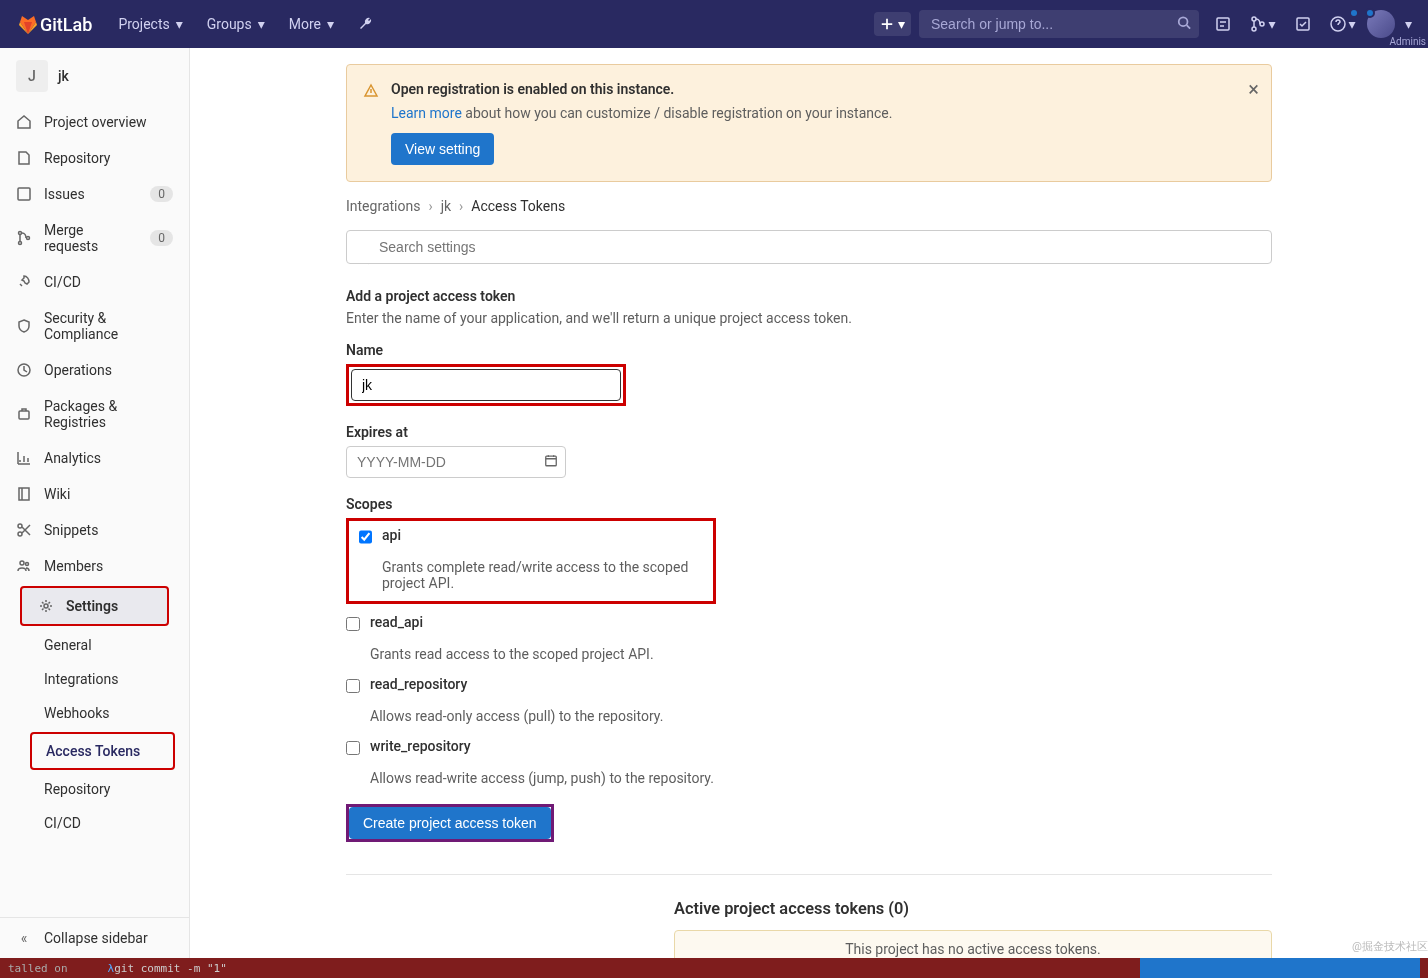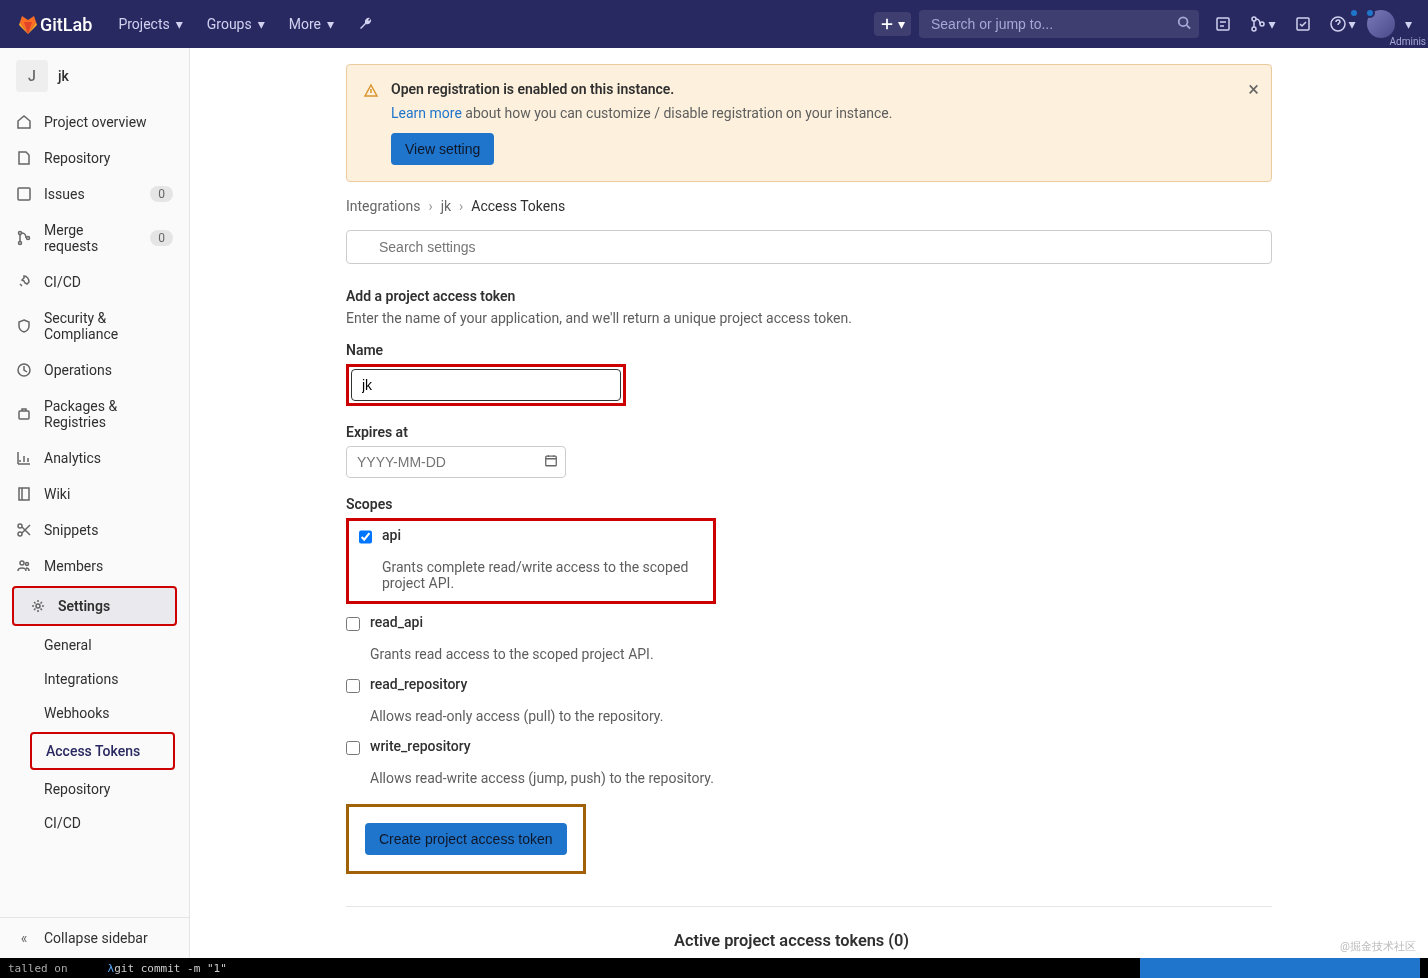--- a/index.html
+++ b/index.html
@@ -40,21 +40,21 @@
     .main-inner { max-width: 990px; margin: 0 auto; padding: 0 32px; }
     
     .alert { background: #fdf1dd; border: 1px solid #e9cb9e; border-radius: 4px; padding: 16px; display: flex; gap: 12px; margin-bottom: 16px; position: relative; }
     .alert-icon { color: #d99530; flex-shrink: 0; margin-top: 2px; }
     .alert-body { flex: 1; }
     .alert-title { font-weight: 600; margin-bottom: 8px; }
     .alert-text { color: #5e5e5e; margin-bottom: 12px; }
     .alert-link { color: #1f75cb; text-decoration: none; }
     .alert-close { position: absolute; right: 12px; top: 12px; cursor: pointer; color: #666; font-size: 20px; }
     .btn { padding: 8px 14px; border-radius: 4px; border: none; cursor: pointer; font-size: 14px; font-weight: 400; }
-    .btn-primary { background: #1f75cb; color: #0f172a; }
+    .btn-primary { background: #1f75cb; color: #ffffff; }
     
     .breadcrumb { display: flex; align-items: center; gap: 8px; margin: 8px 0 16px; color: #666; font-size: 14px; }
     .breadcrumb a { color: #666; text-decoration: none; }
     .breadcrumb .sep { color: #999; }
     .breadcrumb .current { color: #303030; }
     
     .search-settings { width: 100%; border: 1px solid #ccc; border-radius: 4px; padding: 8px 12px 8px 32px; font-size: 14px; margin-bottom: 24px; position: relative; }
     .search-settings-wrap { position: relative; }
     .search-settings-icon { position: absolute; left: 10px; top: 50%; transform: translateY(-50%); color: #666; }
     
@@ -74,30 +74,30 @@
     .date-icon { position: absolute; right: 8px; top: 50%; transform: translateY(-50%); color: #666; }
     
     .scope-item { display: flex; gap: 10px; margin-bottom: 14px; align-items: flex-start; }
     .scope-item input[type=checkbox] { margin-top: 3px; width: 14px; height: 14px; }
     .scope-label { font-weight: 500; }
     .scope-desc { color: #5e5e5e; font-size: 14px; margin-top: 16px; }
     
     .active-section h3 { font-weight: 600; margin-bottom: 12px; }
     .empty-tokens { background: #fdf9f0; border: 1px solid #e9d8a8; border-radius: 4px; padding: 10px; text-align: center; color: #5e5e5e; }
     
-    .bottom-bar { height: 20px; background: #000000; color: #aaa; font-size: 11px; display: flex; align-items: center; padding: 0 8px; font-family: monospace; }
+    .bottom-bar { height: 20px; background: #7f1d1d; color: #aaa; font-size: 11px; display: flex; align-items: center; padding: 0 8px; font-family: monospace; }
     .bottom-bar .blue-seg { background: #1f75cb; width: 280px; height: 100%; margin-left: auto; }
-    .watermark { position: absolute; right: 12px; bottom: 24px; color: #bbb; font-size: 11px; }
+    .watermark { position: absolute; right: 0; bottom: 24px; color: #bbb; font-size: 11px; }
     
     .chevron { display: inline-block; margin-left: 2px; }
     
     .highlight-box-name { border: 3px solid #cc0000; padding: 2px; display: inline-block; }
     .highlight-box-name .form-input { border: 1px solid #333; width: 270px; }
     .highlight-box-scope { border: 3px solid #cc0000; padding: 6px 10px; width: 370px; }
-    .highlight-box-btn { border: 3px solid #a16207; padding: 16px; display: inline-block; }
+    .highlight-box-btn { border: 3px solid #701a75; padding: 0; display: inline-block; }
   </style>
 </head>
 <body>
 
 <div class="topbar">
   <div class="logo">
     <svg width="24" height="24" viewBox="0 0 24 24">
         <path fill="#fc6d26" d="M12 22L4 10l2-6 6 4 6-4 2 6z"></path>
         <path fill="#e24329" d="M12 22L8 10h8z"></path>
         <path fill="#fca326" d="M4 10l-1 3 9 9zM20 10l1 3-9 9z"></path>
@@ -281,21 +281,21 @@
     <div class="sidebar-item">
         <span class="sidebar-icon">
           <svg width="16" height="16" viewBox="0 0 16 16" fill="none" stroke="currentColor" stroke-width="1.5">
             <circle cx="6" cy="5" r="2"></circle>
             <circle cx="11" cy="6" r="1.5"></circle>
             <path d="M2 13c0-2 2-3 4-3s4 1 4 3M10 10c2 0 3 1 3 3"></path>
           </svg>
         </span>
         <span>Members</span>
       </div>
-    <div class="sidebar-item active highlight-red" style="margin:2px 12px">
+    <div class="sidebar-item active highlight-red" style="margin:2px 20px">
         <span class="sidebar-icon">
           <svg width="16" height="16" viewBox="0 0 16 16" fill="none" stroke="currentColor" stroke-width="1.5">
             <circle cx="8" cy="8" r="2"></circle>
             <path d="M8 2v2M8 12v2M2 8h2M12 8h2M4 4l1.5 1.5M10.5 10.5L12 12M4 12l1.5-1.5M10.5 5.5L12 4"></path>
           </svg>
         </span>
         <span>Settings</span>
       </div>
     <div class="sub-items">
       <div class="sub-item">General</div>

